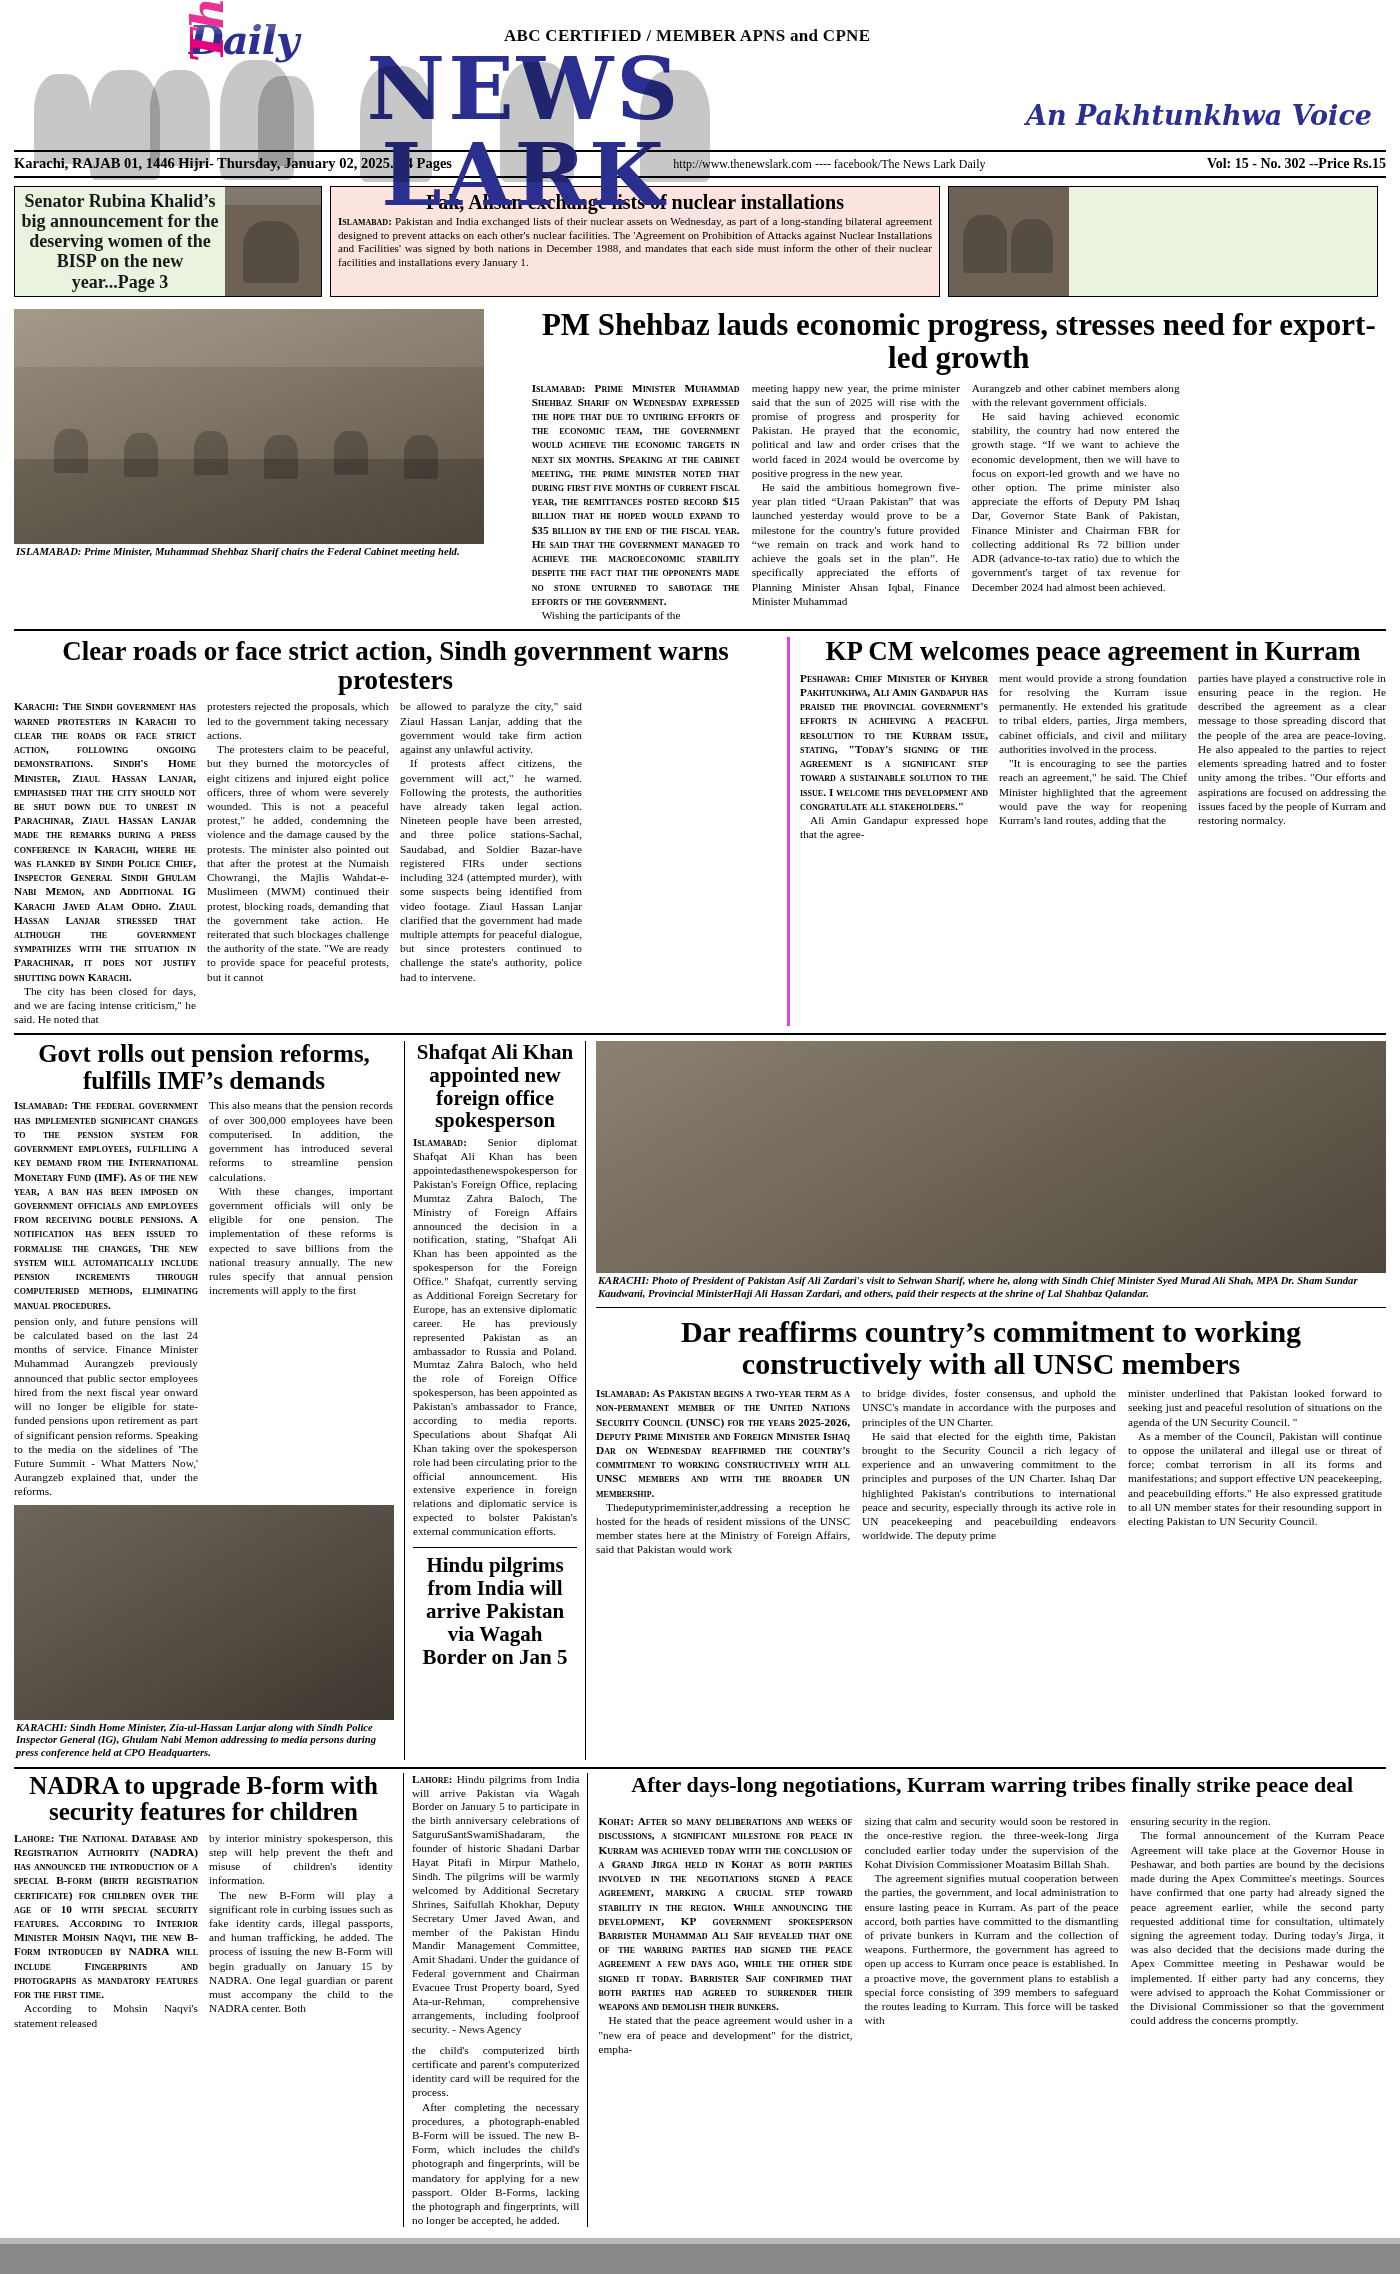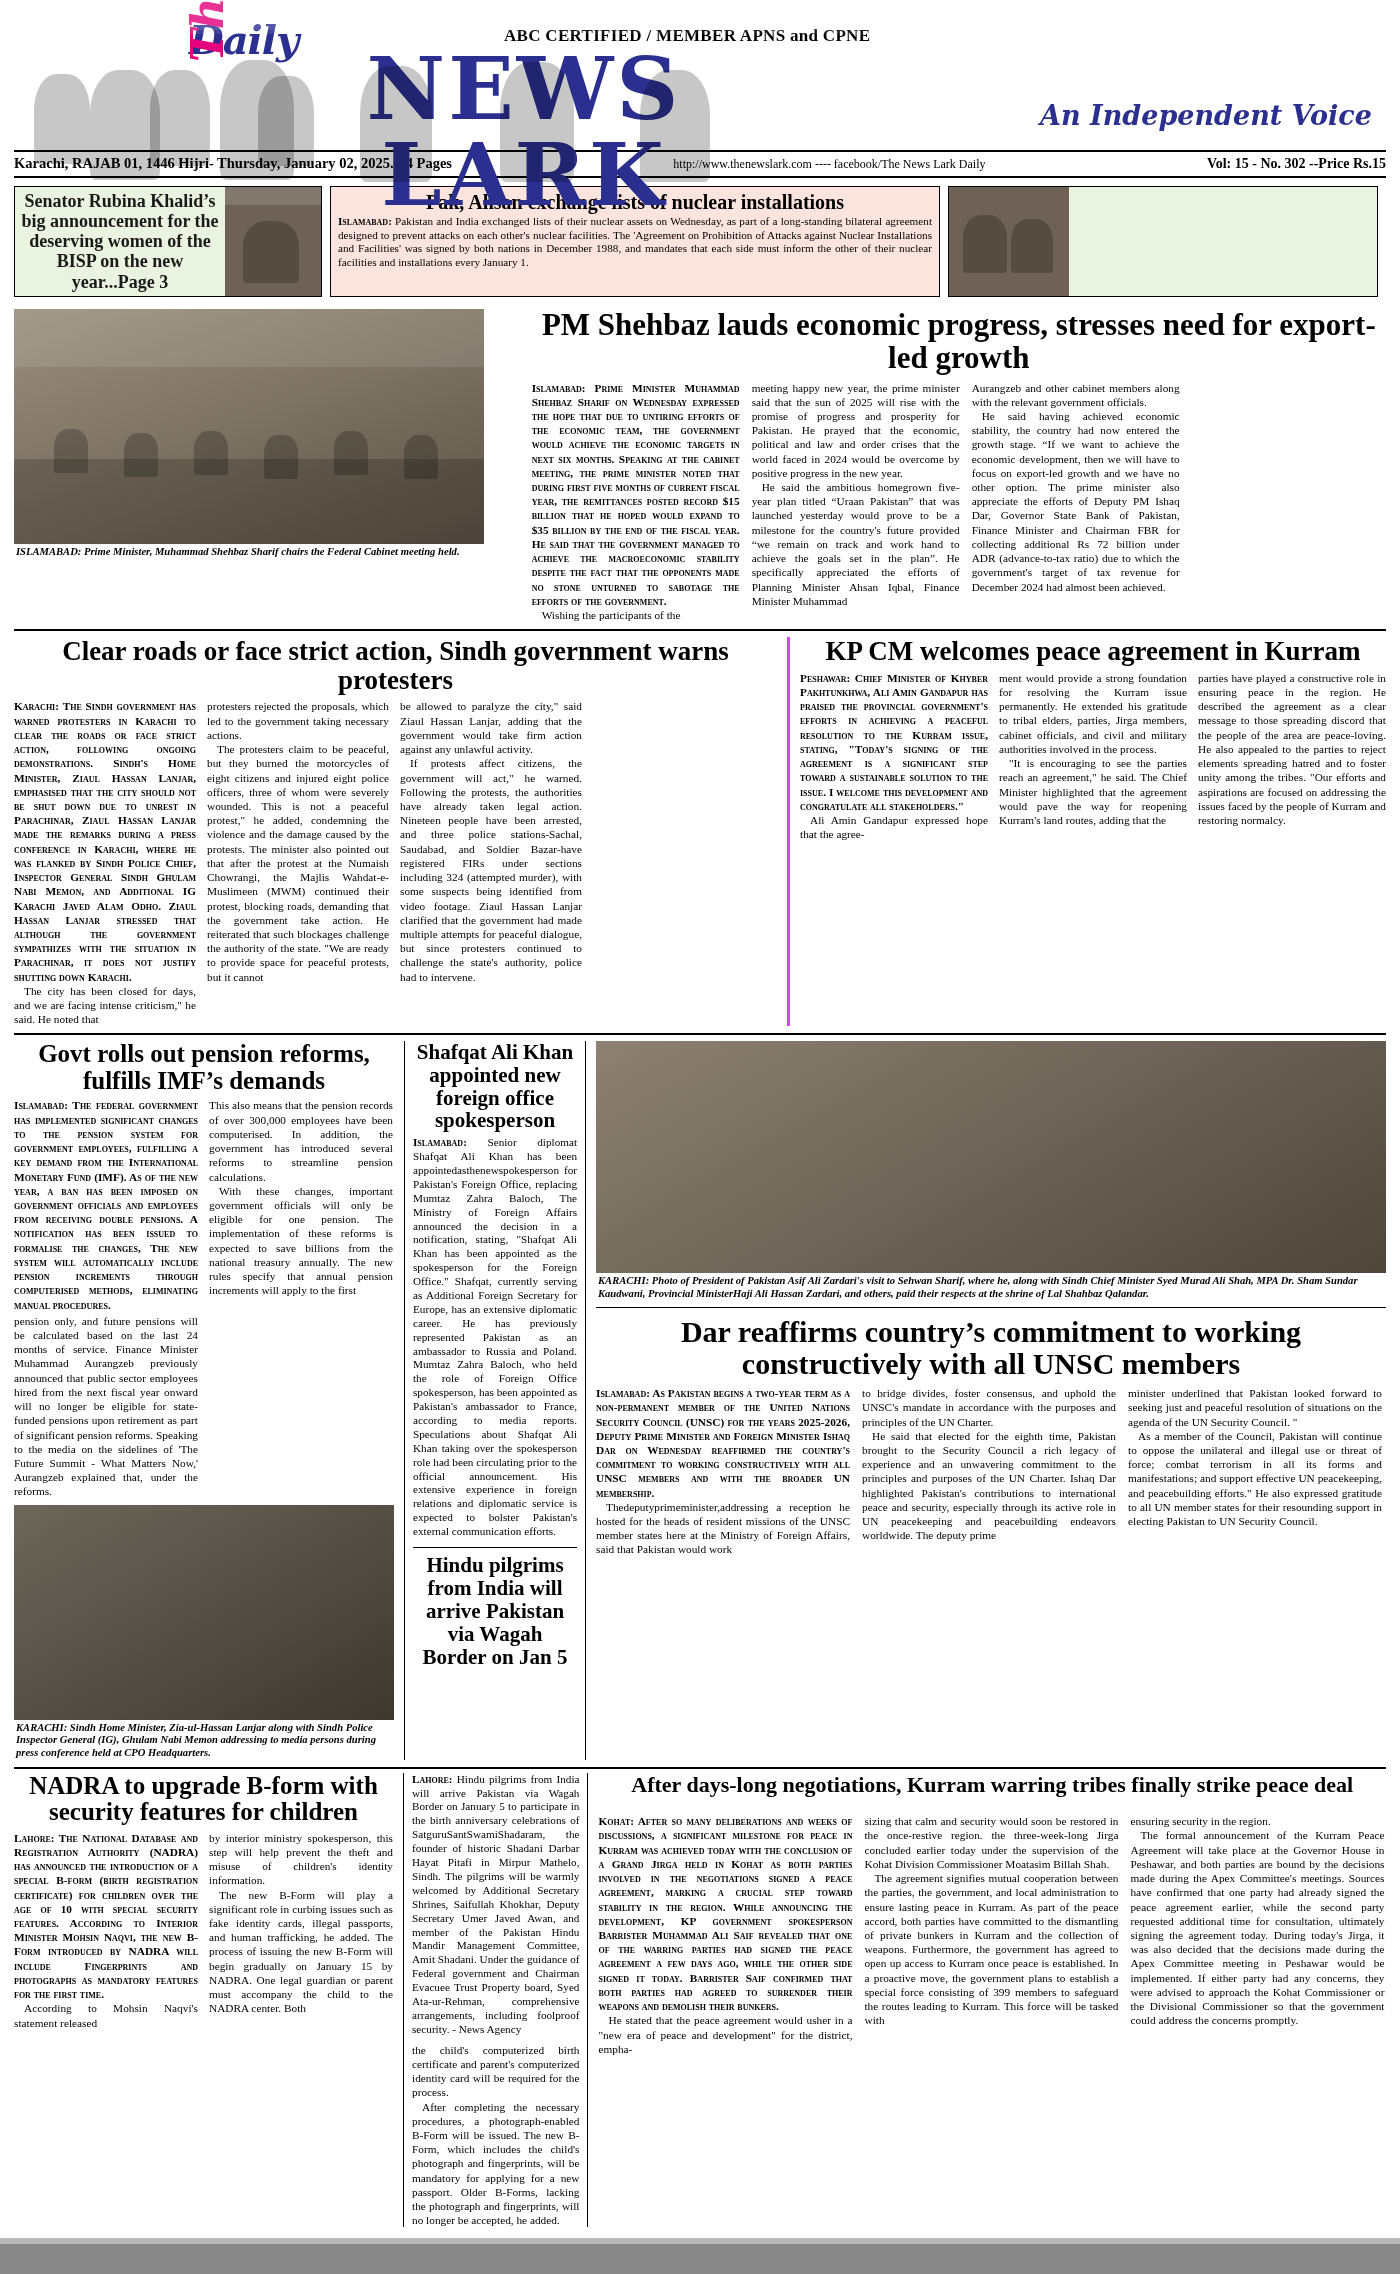--- a/index.html
+++ b/index.html
@@ -277,21 +277,21 @@
 <div class="page">
 
   <div class="masthead">
     <div class="masthead-inner">
       <div class="logo-block">
         <div class="logo-daily">Daily</div>
         <div class="logo-the">The</div>
         <div class="logo-news">NEWS LARK</div>
       </div>
       <div class="abc-line">ABC CERTIFIED / MEMBER APNS and CPNE</div>
-      <div class="independent">An Independent Voice</div>
+      <div class="independent">An Pakhtunkhwa Voice</div>
     </div>
   </div>
   <div class="masthead-rule"></div>
   <div class="info-bar">
     <div>Karachi, RAJAB 01, 1446 Hijri- Thursday, January 02, 2025. - 4 Pages</div>
     <div class="url">http://www.thenewslark.com ---- facebook/The News Lark Daily</div>
     <div class="vol">Vol: 15 - No. 302 --Price  Rs.15</div>
   </div>
   <div class="info-rule"></div>
 

